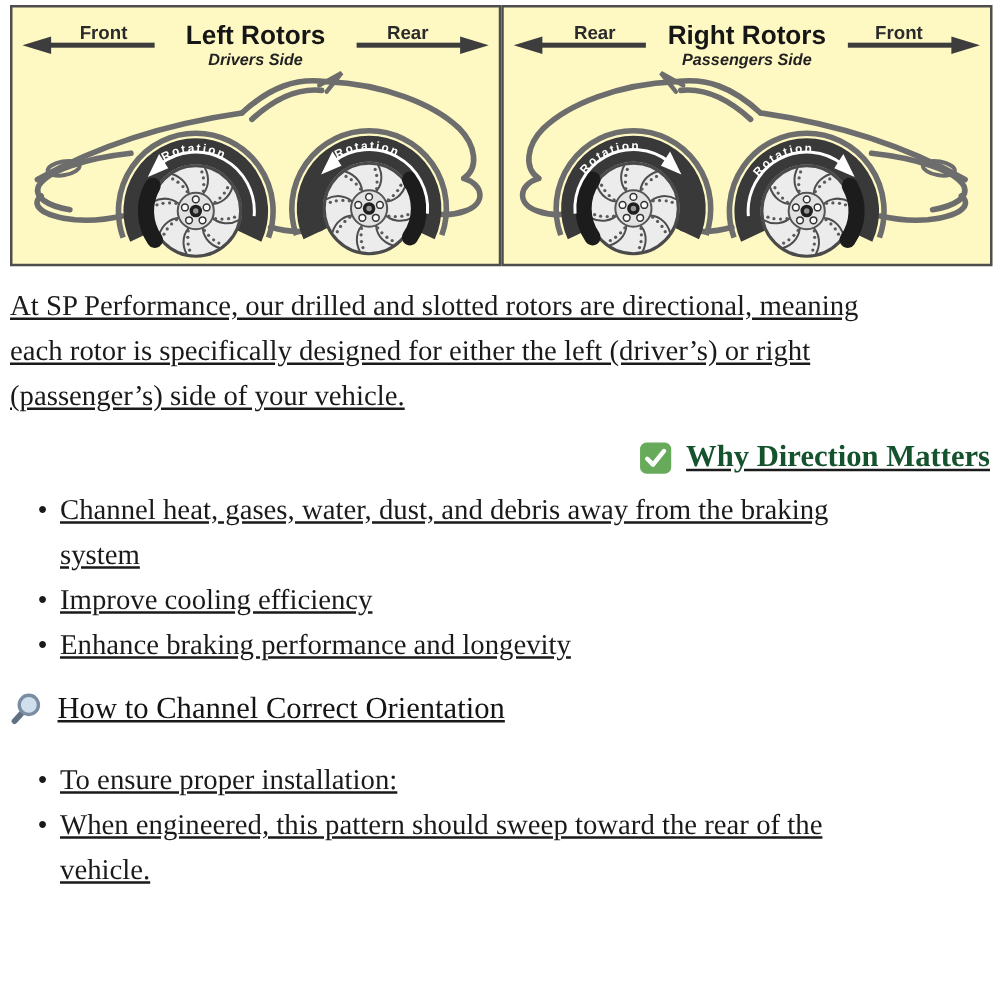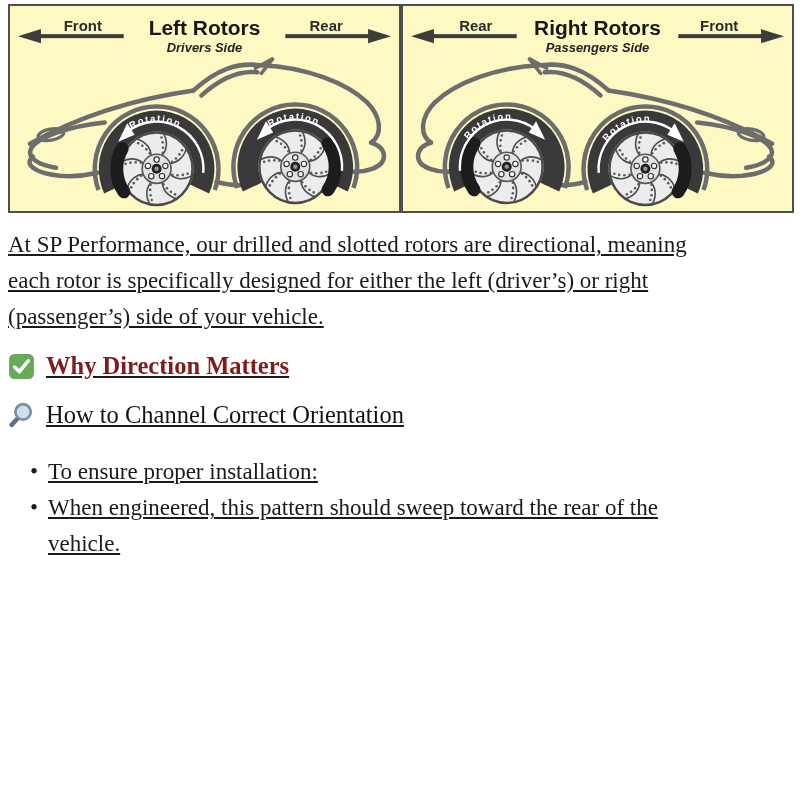--- a/index.html
+++ b/index.html
@@ -16,21 +16,21 @@
   .sub{font-family:"Liberation Sans",sans-serif;font-weight:bold;font-style:italic;font-size:13px;fill:#222;text-anchor:middle;}
   .rot{font-family:"Liberation Sans",sans-serif;font-weight:bold;font-size:9.5px;fill:#ffffff;letter-spacing:1.5px;}
   .rotarc{fill:none;stroke:#ffffff;stroke-width:2.4;}
   .caliper{fill:none;stroke:#1c1c1c;stroke-width:13;stroke-linecap:round;}
   .bodyline{fill:none;stroke:#6d6d6d;stroke-width:4.5;stroke-linecap:round;}
   .arrowfill{fill:#3d3d3d;}
   
   main{padding:0 8px;text-decoration:underline;}
   .intro{margin:14px 0 0;font-size:23px;line-height:36px;max-width:702px;}
   h2{line-height:1.25;}
-  .hb{margin:16px 0 0;font-size:24.5px;font-weight:bold;display:flex;align-items:center;gap:11px;color:#7f1d1d;}
+  .hb{margin:16px 0 0;font-size:24.5px;font-weight:bold;display:flex;align-items:center;gap:11px;color:#14532d;justify-content:flex-end;}
   .hr{margin:18px 0 0;font-size:24.5px;font-weight:normal;display:flex;align-items:center;gap:11px;color:#141414;}
   .lead{margin:16px 0 0;font-size:23px;line-height:36px;}
   ul{list-style:none;margin:8px 0 0;padding:0 0 0 40px;}
   ul.second{margin-top:24px;}
   li{font-size:23px;line-height:36px;max-width:680px;position:relative;}
   li::before{content:"\2022";position:absolute;left:-18px;}
   .emoji{flex:0 0 auto;}
 </style>
 </head>
 <body>
@@ -184,20 +184,25 @@
 
   <h2 class="hb">
     <svg class="emoji" width="27" height="27" viewBox="0 0 26 26">
       <rect x="1" y="1" width="24" height="24" rx="5" fill="#67ab5a"></rect>
       <path d="M 6.5,13.5 L 11,18 L 19.5,7.5" fill="none" stroke="#ffffff" stroke-width="3.4" stroke-linecap="round" stroke-linejoin="round"></path>
     </svg>
     <span>Why Direction Matters</span>
   </h2>
 
 
+  <ul>
+    <li>Channel heat, gases, water, dust, and debris away from the braking system</li>
+    <li>Improve cooling efficiency</li>
+    <li>Enhance braking performance and longevity</li>
+  </ul>
 
   <h2 class="hr">
     <svg class="emoji" width="27" height="27" viewBox="0 0 26 26">
       <line x1="8.5" y1="17.5" x2="3.5" y2="23" stroke="#5f7082" stroke-width="4.4" stroke-linecap="round"></line>
       <circle cx="14.5" cy="10.5" r="7.4" fill="#cfdfee" stroke="#7b8da1" stroke-width="2.6"></circle>
     </svg>
     <span>How to Channel Correct Orientation</span>
   </h2>
 
   <ul class="second">

